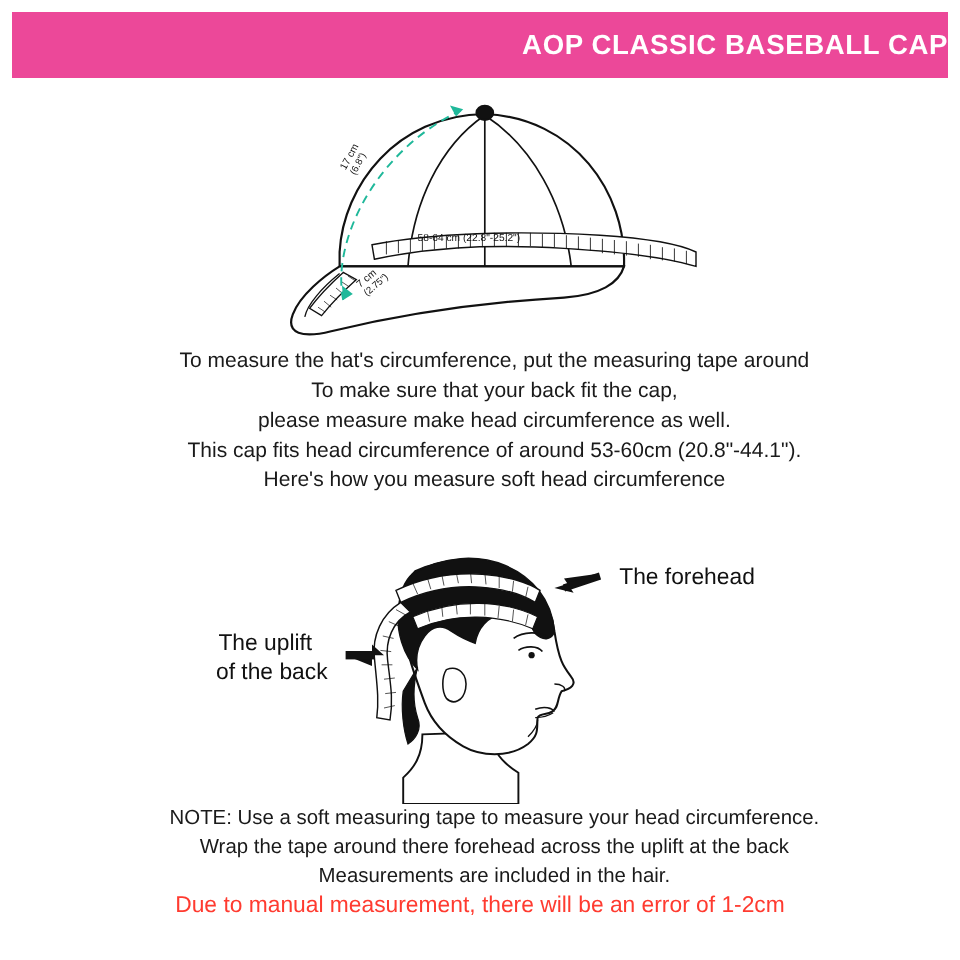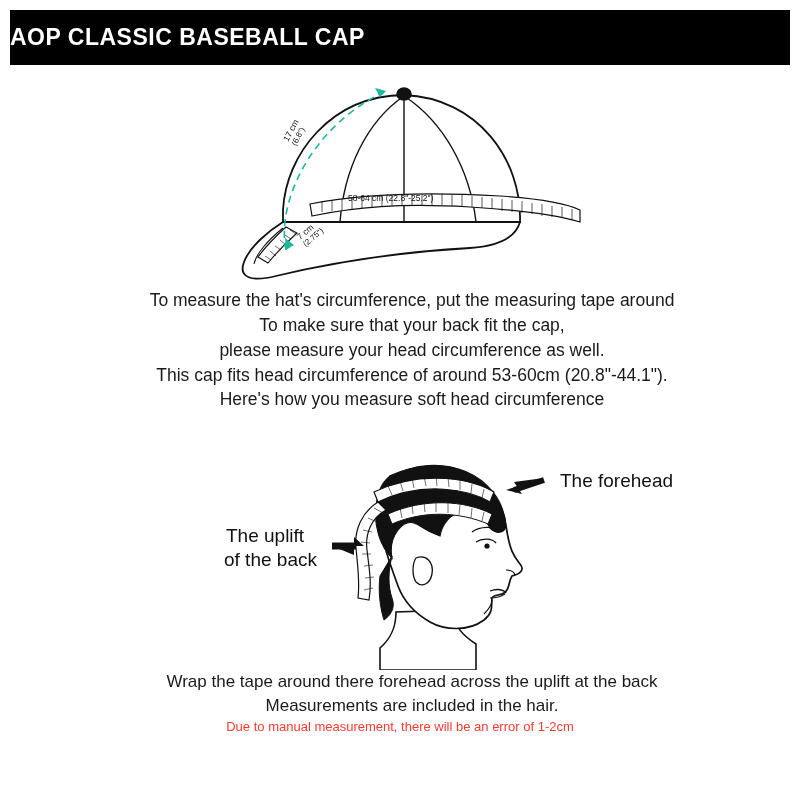--- a/index.html
+++ b/index.html
@@ -20,24 +20,24 @@
     height: 800px;
     box-sizing: border-box;
   }
   
   .header {
     position: absolute;
     left: 10px;
     top: 10px;
     width: 780px;
     height: 55px;
-    background: #000000;
+    background: #ec4899;
     display: flex;
     align-items: center;
-    justify-content: flex-start;
+    justify-content: flex-end;
   }
   .header-title {
     color: #ffffff;
     font-size: 23px;
     font-weight: bold;
     letter-spacing: 0.5px;
     text-align: center;
   }
   
   .cap-figure {
@@ -64,31 +64,30 @@
     top: 288px;
   }
   #note-block {
     top: 670px;
   }
   #note-block .ln {
     font-size: 17px;
   }
   .warning {
     color: #ff3b30;
-    font-size: 13px;
+    font-size: 19px;
     display: block;
   }
   
   .head-figure {
     position: absolute;
     left: 0;
     top: 430px;
     width: 700px;
     height: 240px;
-    padding-left: 44px;
   }
   .callout-label {
     font-size: 19px;
     color: #111;
     font-weight: 500;
   }
 </style>
 </head>
 <body>
 
@@ -157,21 +156,21 @@
       <g transform="translate(288,72) rotate(-62)">
         <text x="0" y="0" font-family="Liberation Sans, sans-serif" font-size="8.5" fill="#111">17 cm</text>
         <text x="0" y="9" font-family="Liberation Sans, sans-serif" font-size="8" fill="#111">(6.8")</text>
       </g>
     </svg>
   </div>
 
   <div class="text-block" id="instructions-block">
     <span class="ln">To measure the hat's circumference, put the measuring tape around</span>
     <span class="ln">To make sure that your back fit the cap,</span>
-    <span class="ln">please measure your head circumference as well.</span>
+    <span class="ln">please measure make head circumference as well.</span>
     <span class="ln">This cap fits head circumference of around 53-60cm (20.8"-44.1").</span>
     <span class="ln">Here's how you measure soft head circumference</span>
   </div>
 
   <div class="head-figure">
     <svg width="800" height="240" viewBox="0 0 800 240" xmlns="http://www.w3.org/2000/svg">
       <g>
 
         <path d="M352 182 C 352 200, 345 210, 336 218 L 336 240 L 432 240 L 432 214
                  C 418 205, 410 196, 409 180 Z" fill="#ffffff" stroke="#111" stroke-width="1.6"></path>
@@ -251,18 +250,19 @@
       <g>
         <path d="M288 116 L 320 116 L 310 107 L 310 125 Z" fill="#111"></path>
         <path d="M288 116 L 312 116" stroke="#111" stroke-width="7" stroke-linecap="butt"></path>
       </g>
       <text x="182" y="112" class="callout-label" font-family="Liberation Sans, sans-serif" font-size="19" fill="#111">The uplift</text>
       <text x="180" y="136" class="callout-label" font-family="Liberation Sans, sans-serif" font-size="19" fill="#111">of the back</text>
     </svg>
   </div>
 
   <div class="text-block" id="note-block">
+    <span class="ln">NOTE: Use a soft measuring tape to measure your head circumference.</span>
     <span class="ln">Wrap the tape around there forehead across the uplift at the back</span>
     <span class="ln">Measurements are included in the hair.</span>
     <span class="warning">Due to manual measurement, there will be an error of 1-2cm</span>
   </div>
 
 </div>
 
 </body></html>

